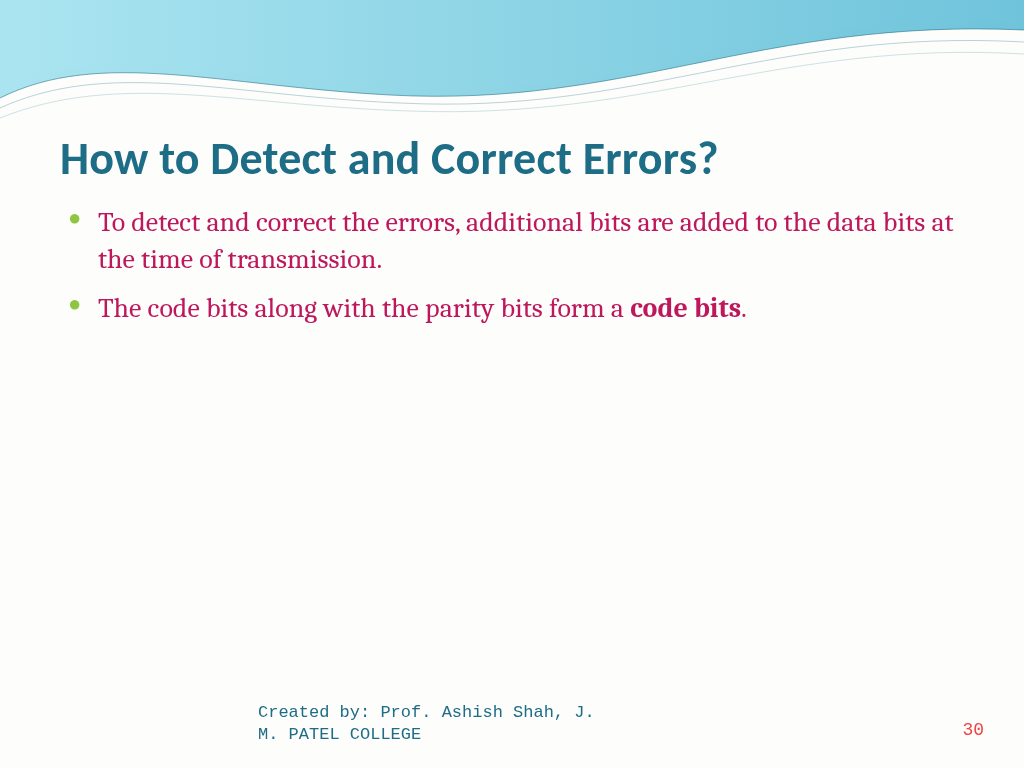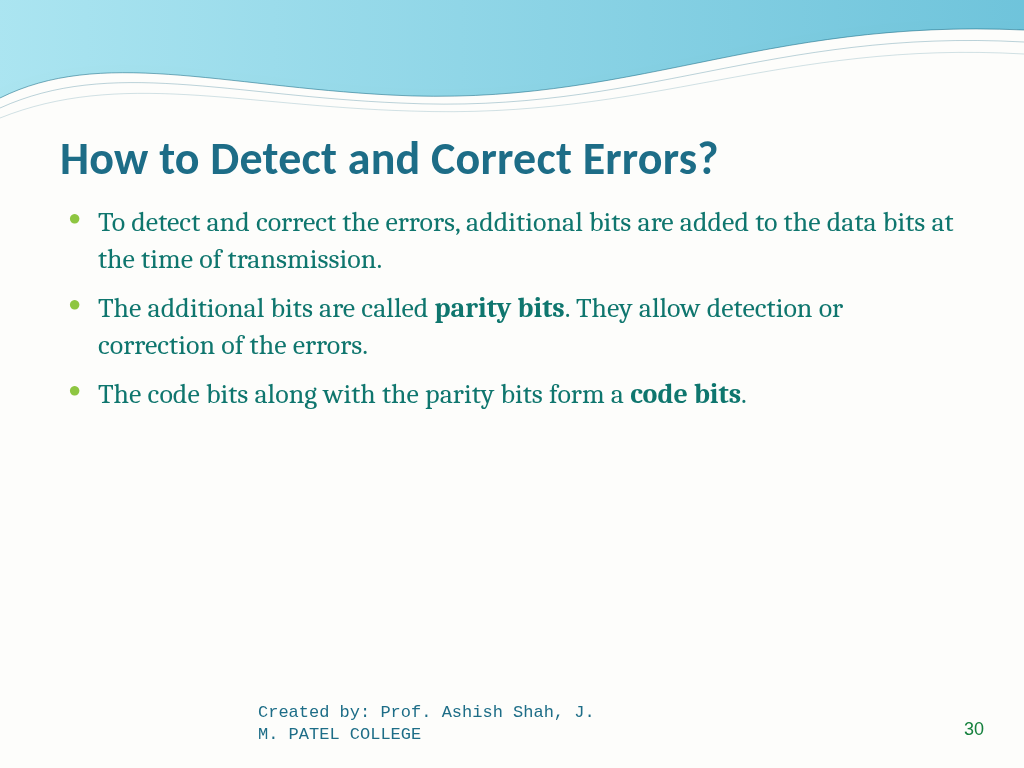--- a/index.html
+++ b/index.html
@@ -29,21 +29,21 @@
     font-family: Calibri, 'Segoe UI', Arial, sans-serif;
     letter-spacing: 0.2px;
   }
   .bullets {
     list-style: none;
     padding-left: 38px;
   }
   .bullets li {
     position: relative;
     font-size: 28px;
-    color: #0f766e;
+    color: #be185d;
     line-height: 1.32;
     margin-bottom: 12px;
   }
   .bullets li::before {
     content: "●";
     position: absolute;
     left: -30px;
     top: 0;
     color: #8ec641;
     font-size: 22px;
@@ -64,22 +64,22 @@
     font-size: 17px;
     color: #1d6d87;
     font-family: Liberation Mono, monospace;
     line-height: 1.3;
   }
   .pagenum {
     position: absolute;
     right: 40px;
     bottom: 6px;
     font-size: 18px;
-    color: #15803d;
-    font-family: Liberation Sans, sans-serif;
+    color: #ef4444;
+    font-family: Liberation Mono, monospace;
   }
 </style>
 </head>
 <body>
 
 <div class="wave-container">
   <svg width="1024" height="150" viewBox="0 0 1024 150">
     <defs>
       <linearGradient id="g1" x1="0" y1="0" x2="1" y2="0">
         <stop offset="0" stop-color="#8fdcec"></stop>
@@ -95,23 +95,20 @@
   </svg>
 </div>
 
 <div class="slide">
   <h1 class="title">How to Detect and Correct Errors?</h1>
   <ul class="bullets">
     <li>
       <span>To detect and correct the errors, additional bits are added to the data bits at the time of transmission.</span><span class="bold"></span><span></span>
     </li>
     <li>
-      <span>The additional bits are called </span><span class="bold">parity bits</span><span>. They allow detection or correction of the errors.</span>
-    </li>
-    <li>
       <span>The code bits along with the parity bits form a </span><span class="bold">code bits</span><span>.</span>
     </li>
   </ul>
 </div>
 
 <div class="footer">
   <div class="credit">Created by: Prof. Ashish Shah, J. M. PATEL COLLEGE</div>
   <div class="pagenum">30</div>
 </div>
 

